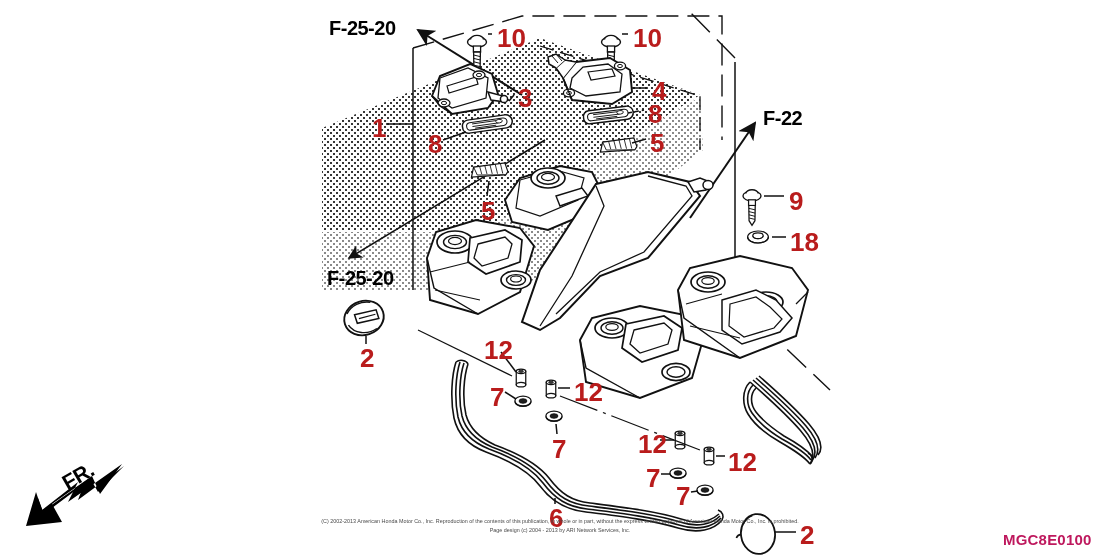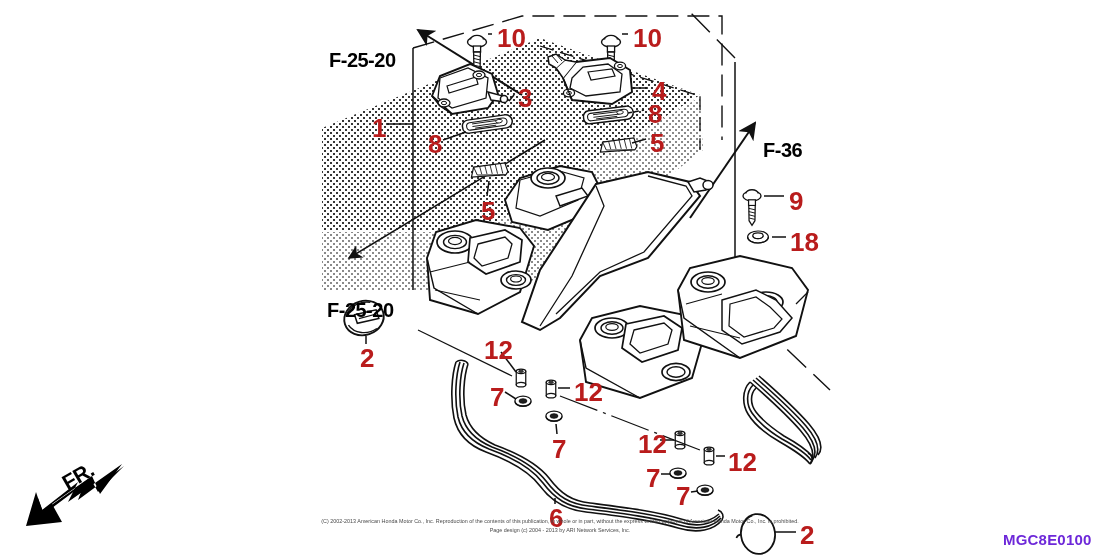--- a/index.html
+++ b/index.html
@@ -37,29 +37,28 @@
   }
   .ref-label {
     position: absolute;
     font-family: "Liberation Sans", sans-serif;
     font-size: 20px;
     font-weight: 700;
     letter-spacing: -0.5px;
     color: #000;
     line-height: 1;
     white-space: nowrap;
-    margin-top: 32px;
   }
   .sheet-id {
     position: absolute;
     font-family: "Liberation Sans", sans-serif;
     font-size: 15px;
     font-weight: 700;
     letter-spacing: 0.2px;
-    color: #6d28d9;
+    color: #be185d;
     white-space: nowrap;
   }
   .copyright {
     position: absolute;
     left: 300px;
     top: 517px;
     width: 520px;
     text-align: center;
     font-family: "Liberation Sans", sans-serif;
     font-size: 5.4px;
@@ -400,21 +399,21 @@
 
       <path d="M775,532 L796,532"></path>
 
       <path d="M418,330 L512,376" stroke-width="1.2"></path>
       <path d="M560,396 L700,450" stroke-width="1.2" stroke-dasharray="40 6 3 6"></path>
     </g>
   </svg>
 
   <div class="ref-label" style="left:329px; top:18px;">F-25-20</div>
   <div class="ref-label" style="left:327px; top:268px;">F-25-20</div>
-  <div class="ref-label" style="left:763px; top:108px;">F-36</div>
+  <div class="ref-label" style="left:763px; top:108px;">F-22</div>
 
   <div class="callout" style="left:497px; top:25px;">10</div>
   <div class="callout" style="left:633px; top:25px;">10</div>
   <div class="callout" style="left:652px; top:78px;">4</div>
   <div class="callout" style="left:518px; top:85px;">3</div>
   <div class="callout" style="left:648px; top:101px;">8</div>
   <div class="callout" style="left:372px; top:115px;">1</div>
   <div class="callout" style="left:428px; top:131px;">8</div>
   <div class="callout" style="left:650px; top:130px;">5</div>
   <div class="callout" style="left:481px; top:198px;">5</div>

